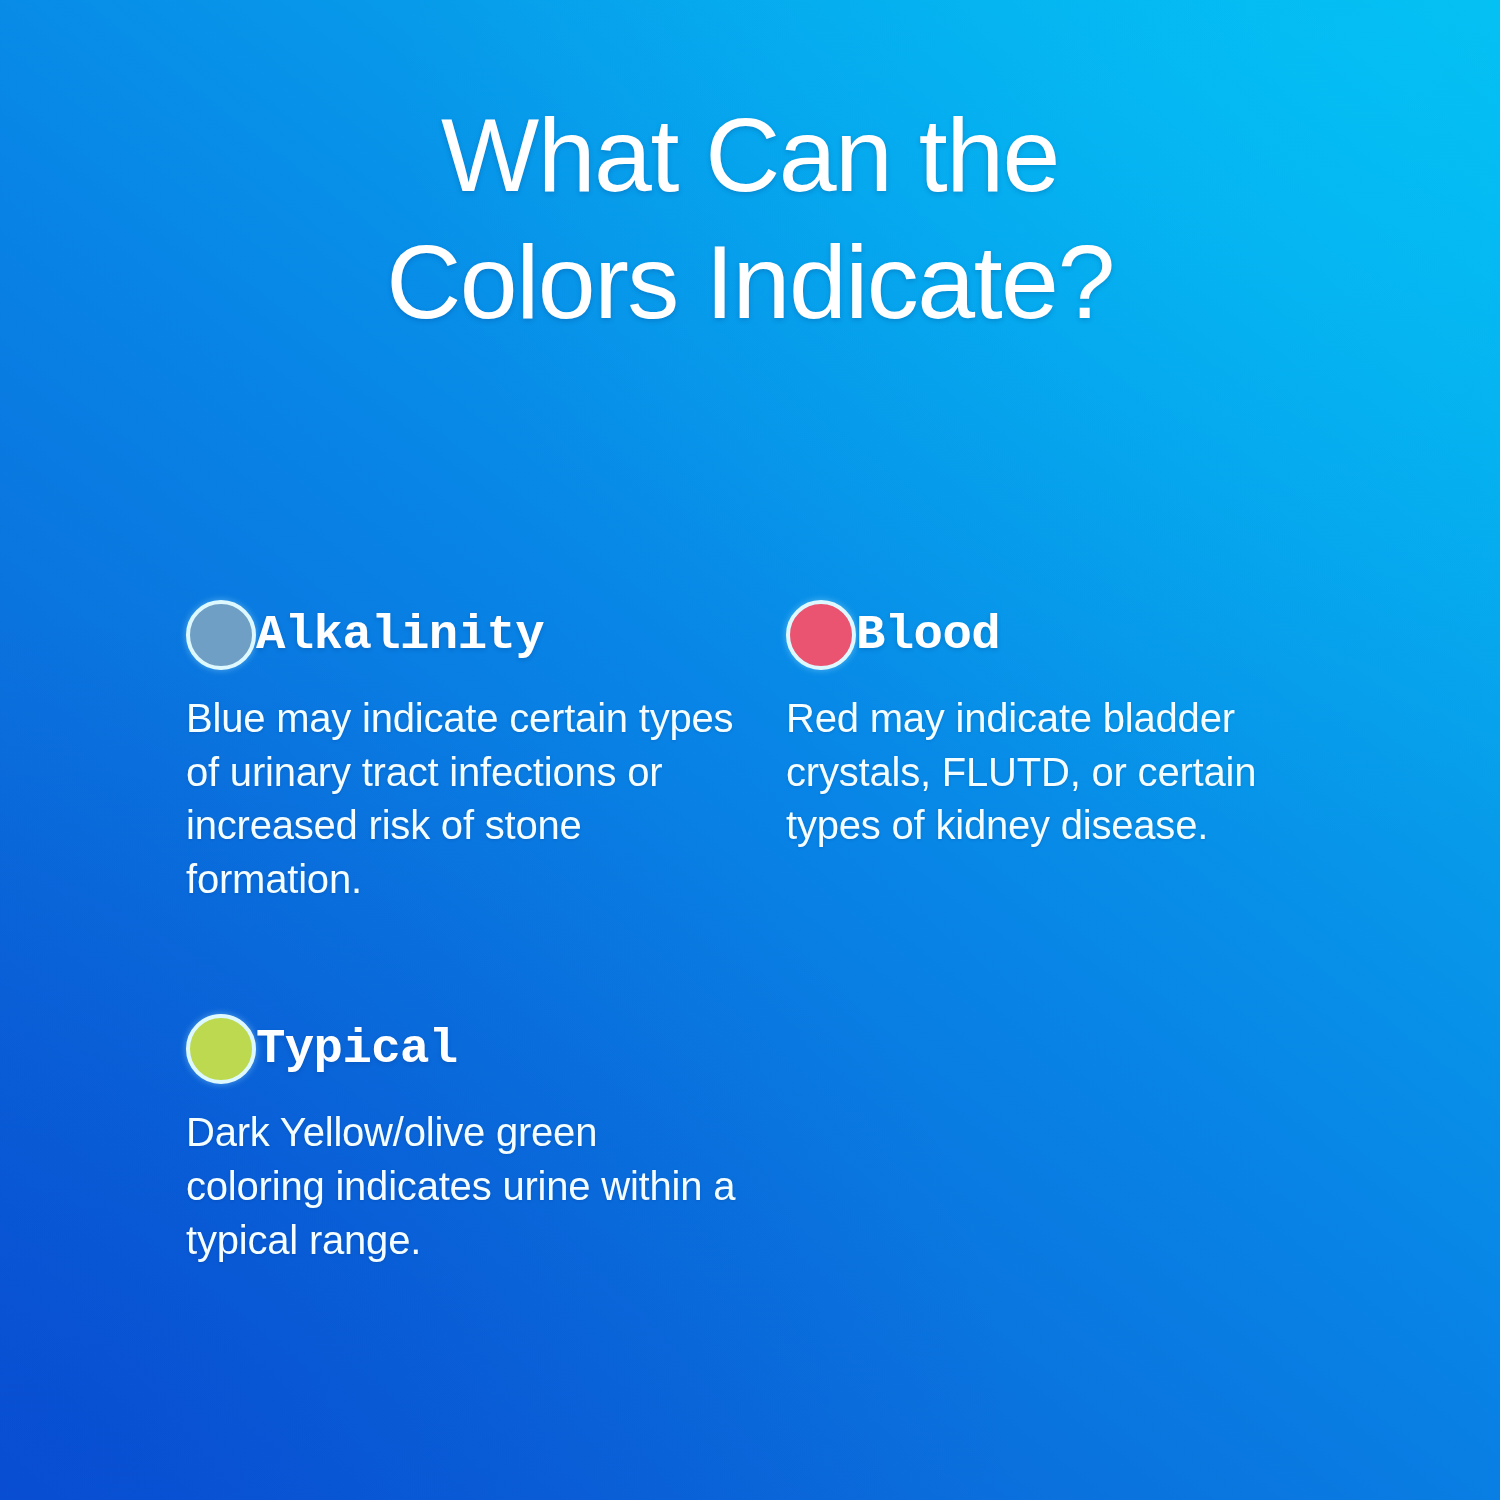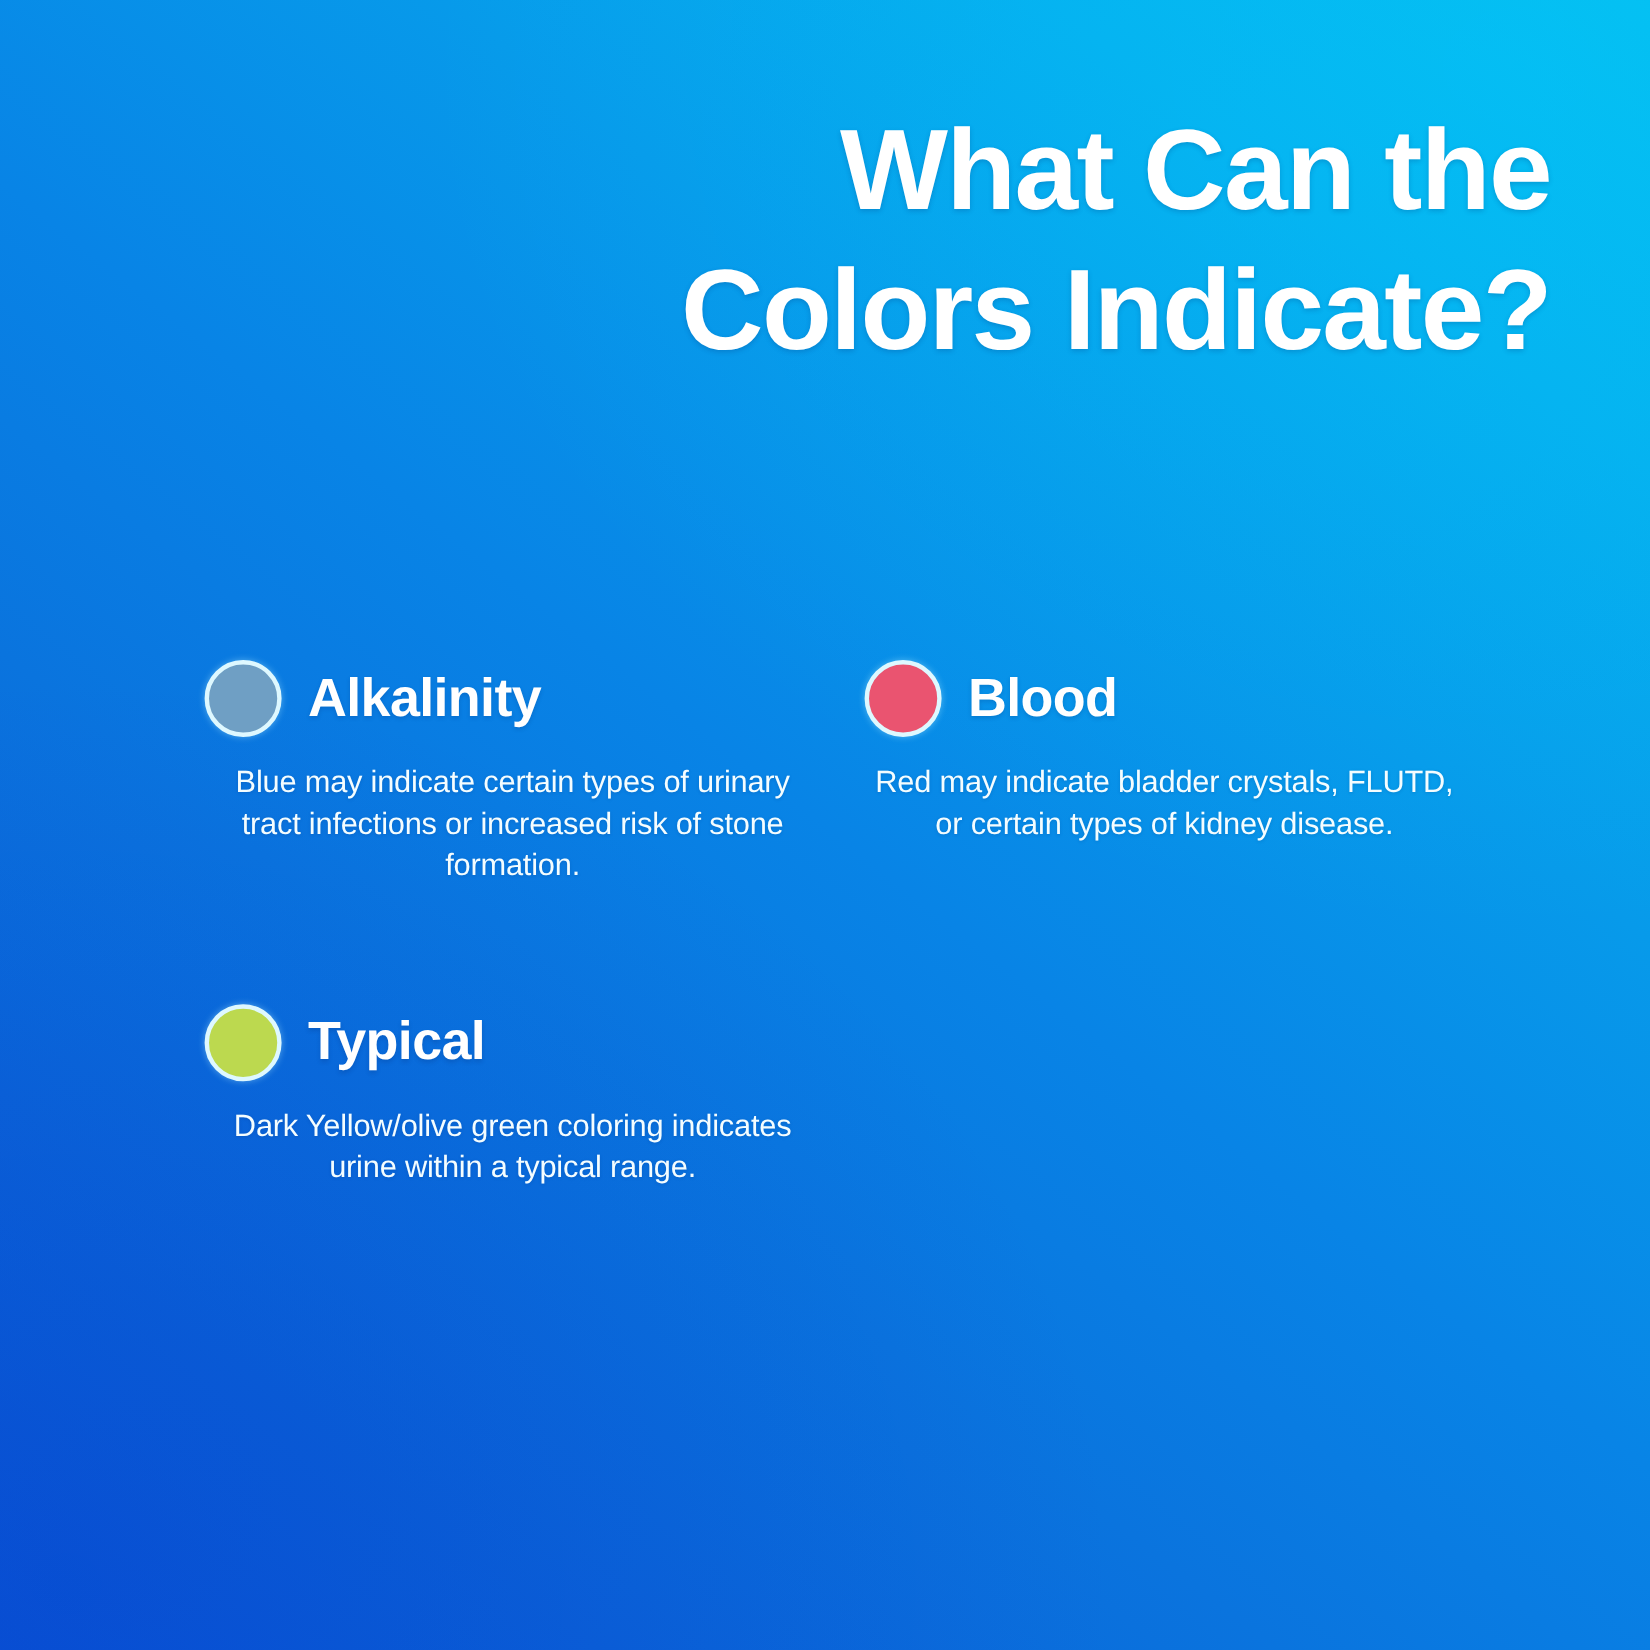--- a/index.html
+++ b/index.html
@@ -58,26 +58,25 @@
     width: 100%;
     text-align: center;
     padding: 0 90px;
     box-sizing: border-box;
   }
 
   .title-line {
     display: block;
     color: #ffffff;
     font-size: 104px;
-    font-weight: bold;
+    font-weight: normal;
     line-height: 1.22;
     letter-spacing: -1.5px;
     text-shadow: 0 2px 5px rgba(0, 40, 110, 0.22);
     white-space: nowrap;
-    text-align: right;
   }
 
   
   .items-grid {
     position: absolute;
     top: 600px;
     left: 186px;
     width: 1180px;
     display: grid;
     grid-template-columns: 600px 560px;
@@ -86,22 +85,22 @@
     column-gap: 0px;
   }
 
   .item {
     position: relative;
   }
 
   .item-head {
     display: flex;
     align-items: center;
-    gap: 24px;
     margin-bottom: 22px;
+    font-family: Liberation Mono, monospace;
   }
 
   .swatch {
     width: 70px;
     height: 70px;
     border-radius: 50%;
     flex: 0 0 auto;
     box-sizing: border-box;
     border: 4px solid rgba(222, 248, 255, 0.92);
     box-shadow: 0 0 7px rgba(180, 240, 255, 0.45);
@@ -111,27 +110,26 @@
     color: #ffffff;
     font-size: 49px;
     font-weight: bold;
     line-height: 1;
     letter-spacing: -0.6px;
     text-shadow: 0 2px 4px rgba(0, 40, 110, 0.20);
   }
 
   .item-body {
     color: #f4fdff;
-    font-size: 28px;
+    font-size: 40px;
     font-weight: normal;
     line-height: 1.34;
     letter-spacing: -0.2px;
     max-width: 560px;
     text-shadow: 0 1px 3px rgba(0, 40, 110, 0.18);
-    text-align: center;
   }
 
   .item--right .item-body {
     max-width: 545px;
   }
 </style>
 </head>
 <body>
 
 <div id="poster">

